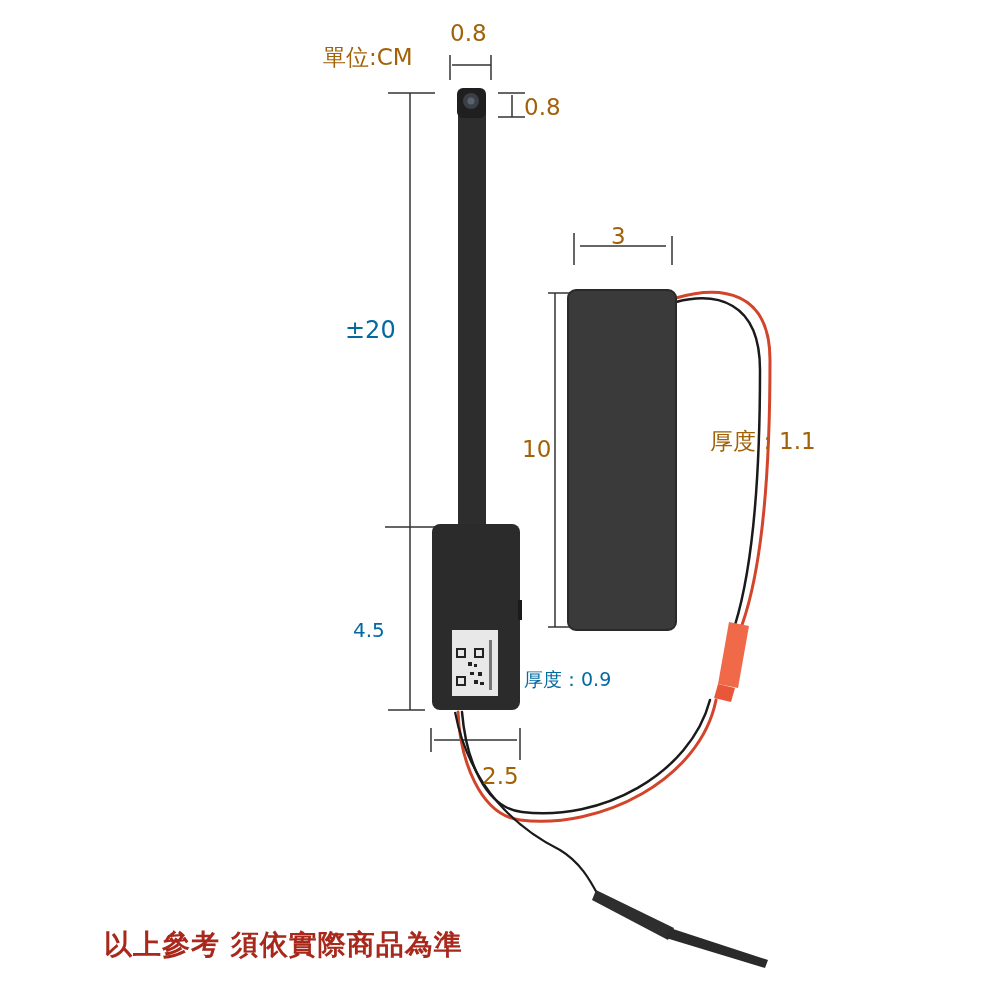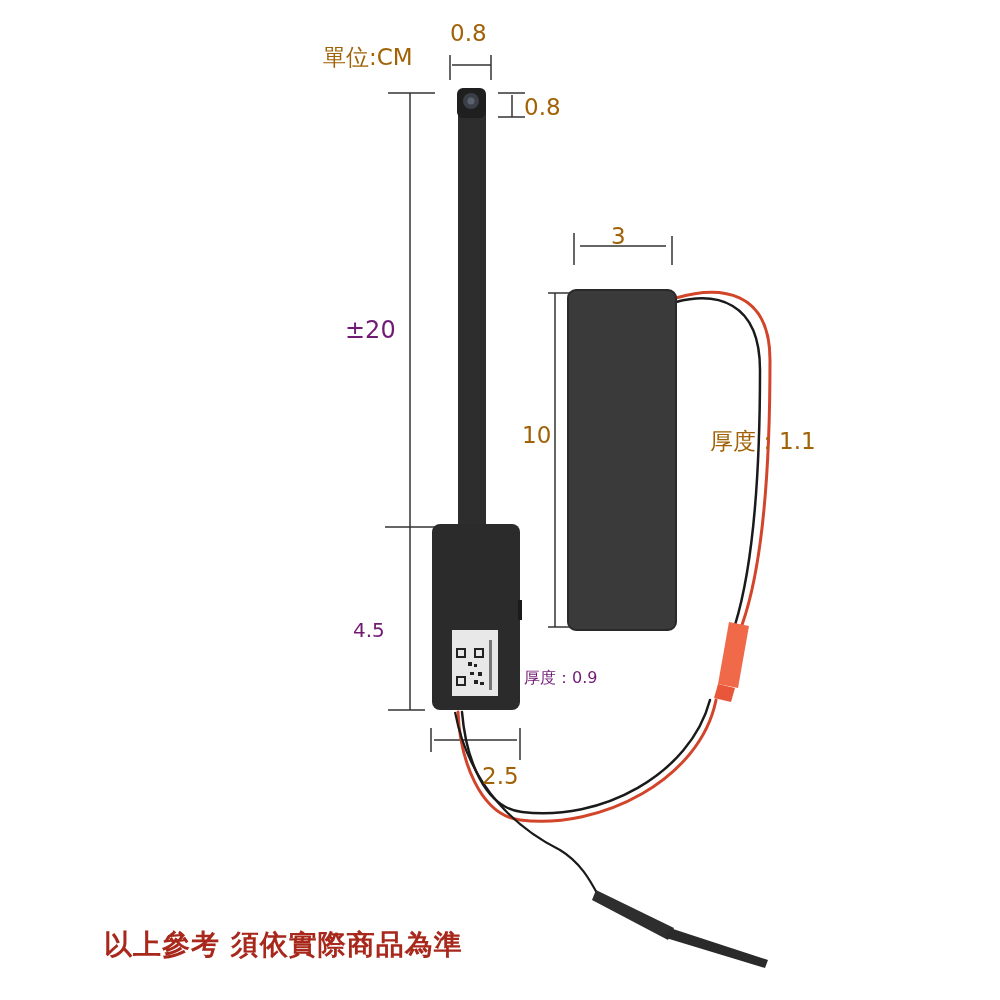--- a/index.html
+++ b/index.html
@@ -1,20 +1,20 @@
 <!DOCTYPE html>
 <html><head>
 <meta charset="utf-8">
 <style>
   html, body { margin:0; padding:0; background:#ffffff; }
   body { width:1000px; height:1000px; position:relative; overflow:hidden;
          font-family:"DejaVu Sans", "Liberation Sans", sans-serif; }
   .abs { position:absolute; }
   .lbl-bold { font-weight:normal; color:#a16207; font-size:23px; line-height:1; }
-  .lbl-reg { font-weight:normal; color:#701a75; font-size:22px; line-height:1; }
+  .lbl-reg { font-weight:normal; color:#0369a1; font-size:22px; line-height:1; }
   .note { color:#a8281c; font-size:28px; font-weight:bold; letter-spacing:1px; }
   svg.art { position:absolute; left:0; top:0; }
 </style>
 </head>
 <body>
 
 <svg class="art" width="1000" height="1000" viewBox="0 0 1000 1000">
 
   <g stroke="#333" stroke-width="1.5" fill="none">
     <line x1="450" y1="55" x2="450" y2="80"></line>
@@ -116,21 +116,21 @@
 
 <div class="abs lbl-bold" style="left:450px;top:22px;">0.8</div>
 <div class="abs lbl-bold" style="left:524px;top:96px;">0.8</div>
 
 <div class="abs lbl-reg" style="left:345px;top:318px;font-size:24px;">±20</div>
 
 <div class="abs lbl-reg" style="left:353px;top:620px;font-size:20px;">4.5</div>
 
 <div class="abs lbl-bold" style="left:482px;top:765px;">2.5</div>
 
-<div class="abs lbl-reg" style="left:524px;top:670px;font-size:16px;">厚度：0.9</div>
+<div class="abs lbl-reg" style="left:524px;top:670px;font-size:19px;">厚度：0.9</div>
 
 <div class="abs lbl-bold" style="left:611px;top:225px;">3</div>
 
-<div class="abs lbl-bold" style="left:522px;top:424px;">10</div>
+<div class="abs lbl-bold" style="left:522px;top:438px;">10</div>
 
 <div class="abs lbl-bold" style="left:710px;top:418px;margin-top:12px;">厚度：1.1</div>
 
 <div class="abs note" style="left:104px;top:926px;">以上參考 須依實際商品為準</div>
 
 </body></html>

